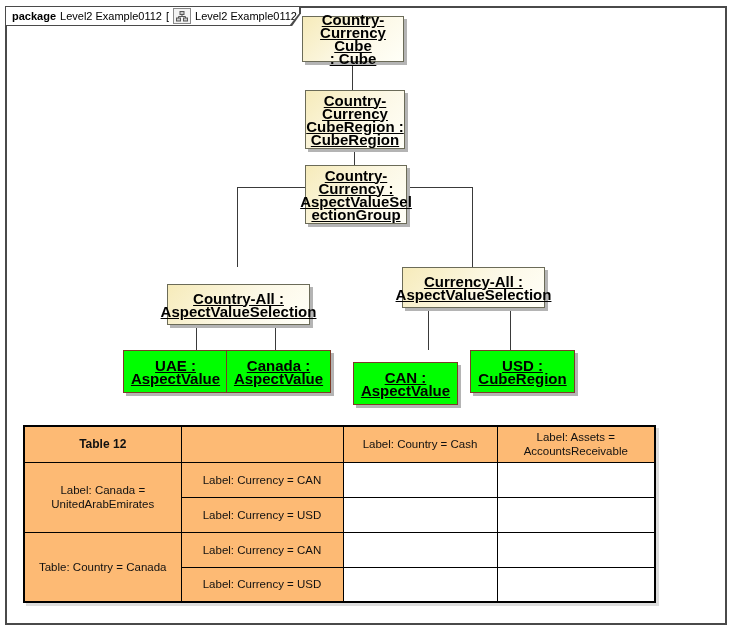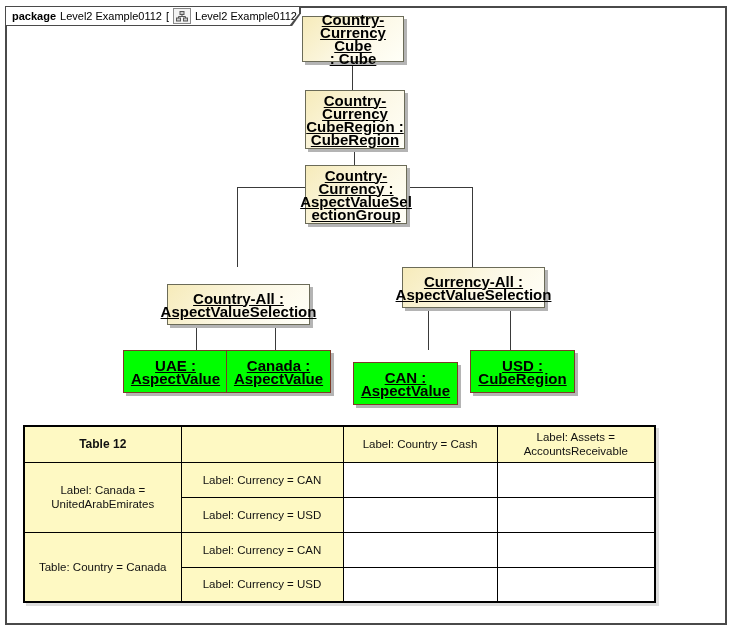--- a/index.html
+++ b/index.html
@@ -48,21 +48,21 @@
     border-collapse:collapse;table-layout:fixed;
     box-shadow:3px 3px 0 #DDDDDD;background:#FFFFFF;
     font-size:11.5px;color:#111;
   }
   .cube-table,.cube-table td{border:1px solid #000;}
   .cube-table{border-width:2px;}
   .cube-table td{
     text-align:center;vertical-align:middle;padding:2px 5px;box-sizing:border-box;
     line-height:14px;
   }
-  .cell-cyan{background:#fef9c3;}
+  .cell-cyan{background:#fdba74;}
   .cell-white{background:#FFFFFF;}
   .table-title{font-weight:bold;font-size:12px;}
 </style>
 </head>
 <body>
 
 <div id="page">
 
   <div class="frame"></div>
 

